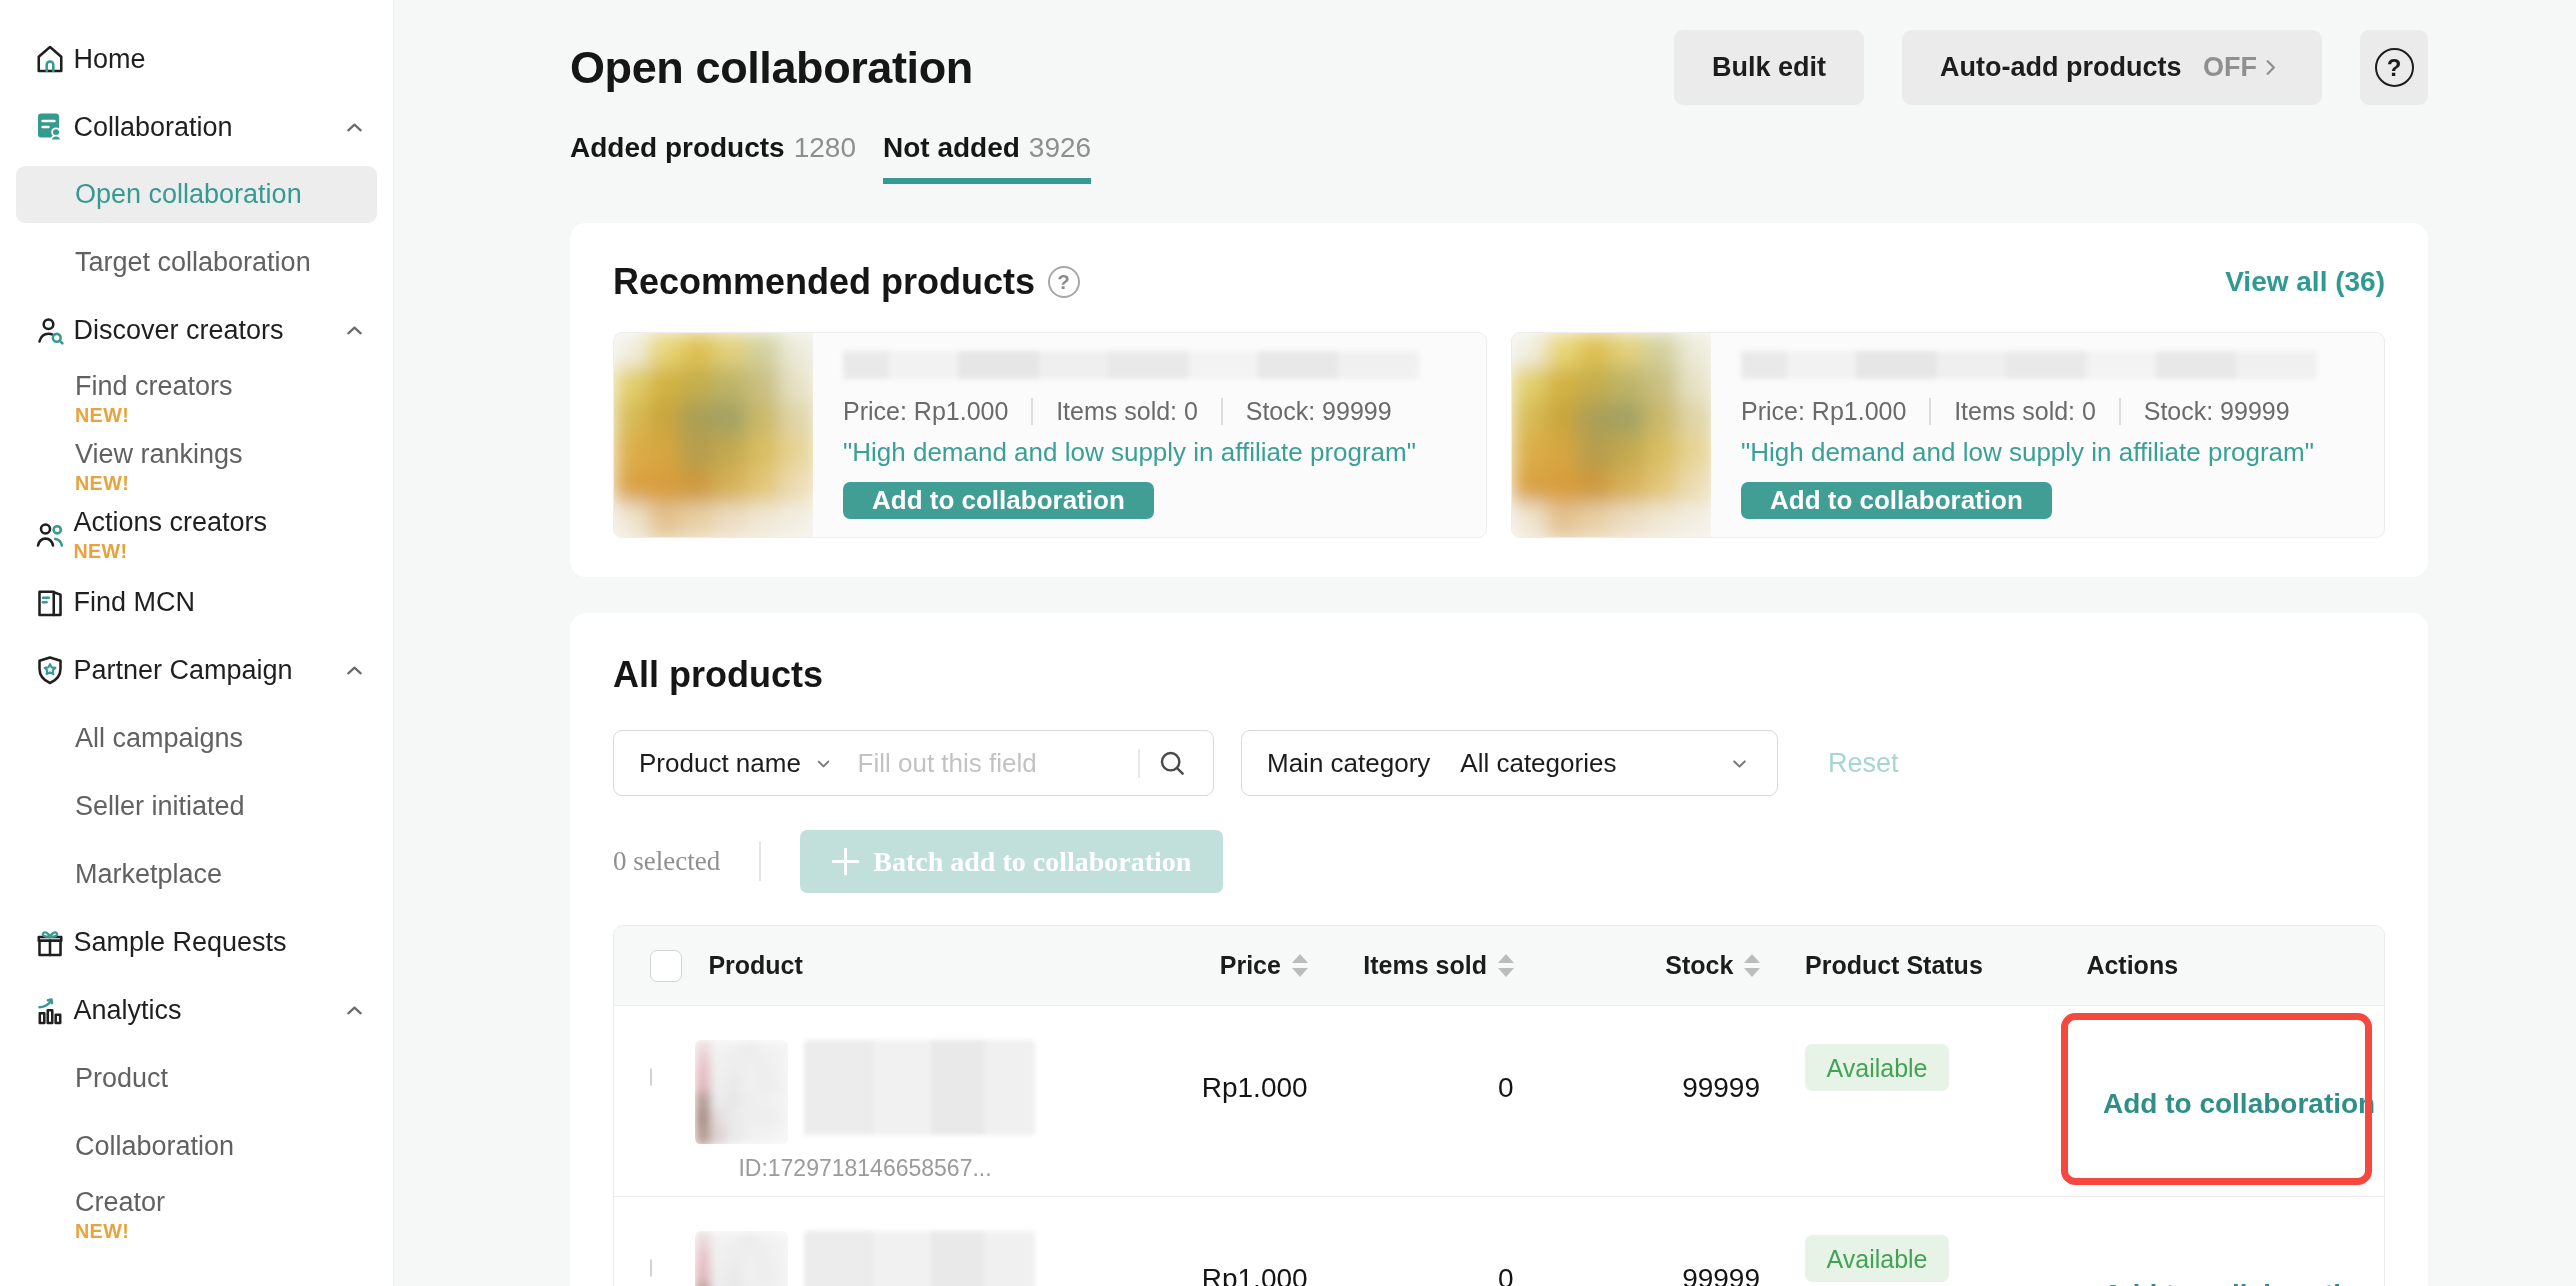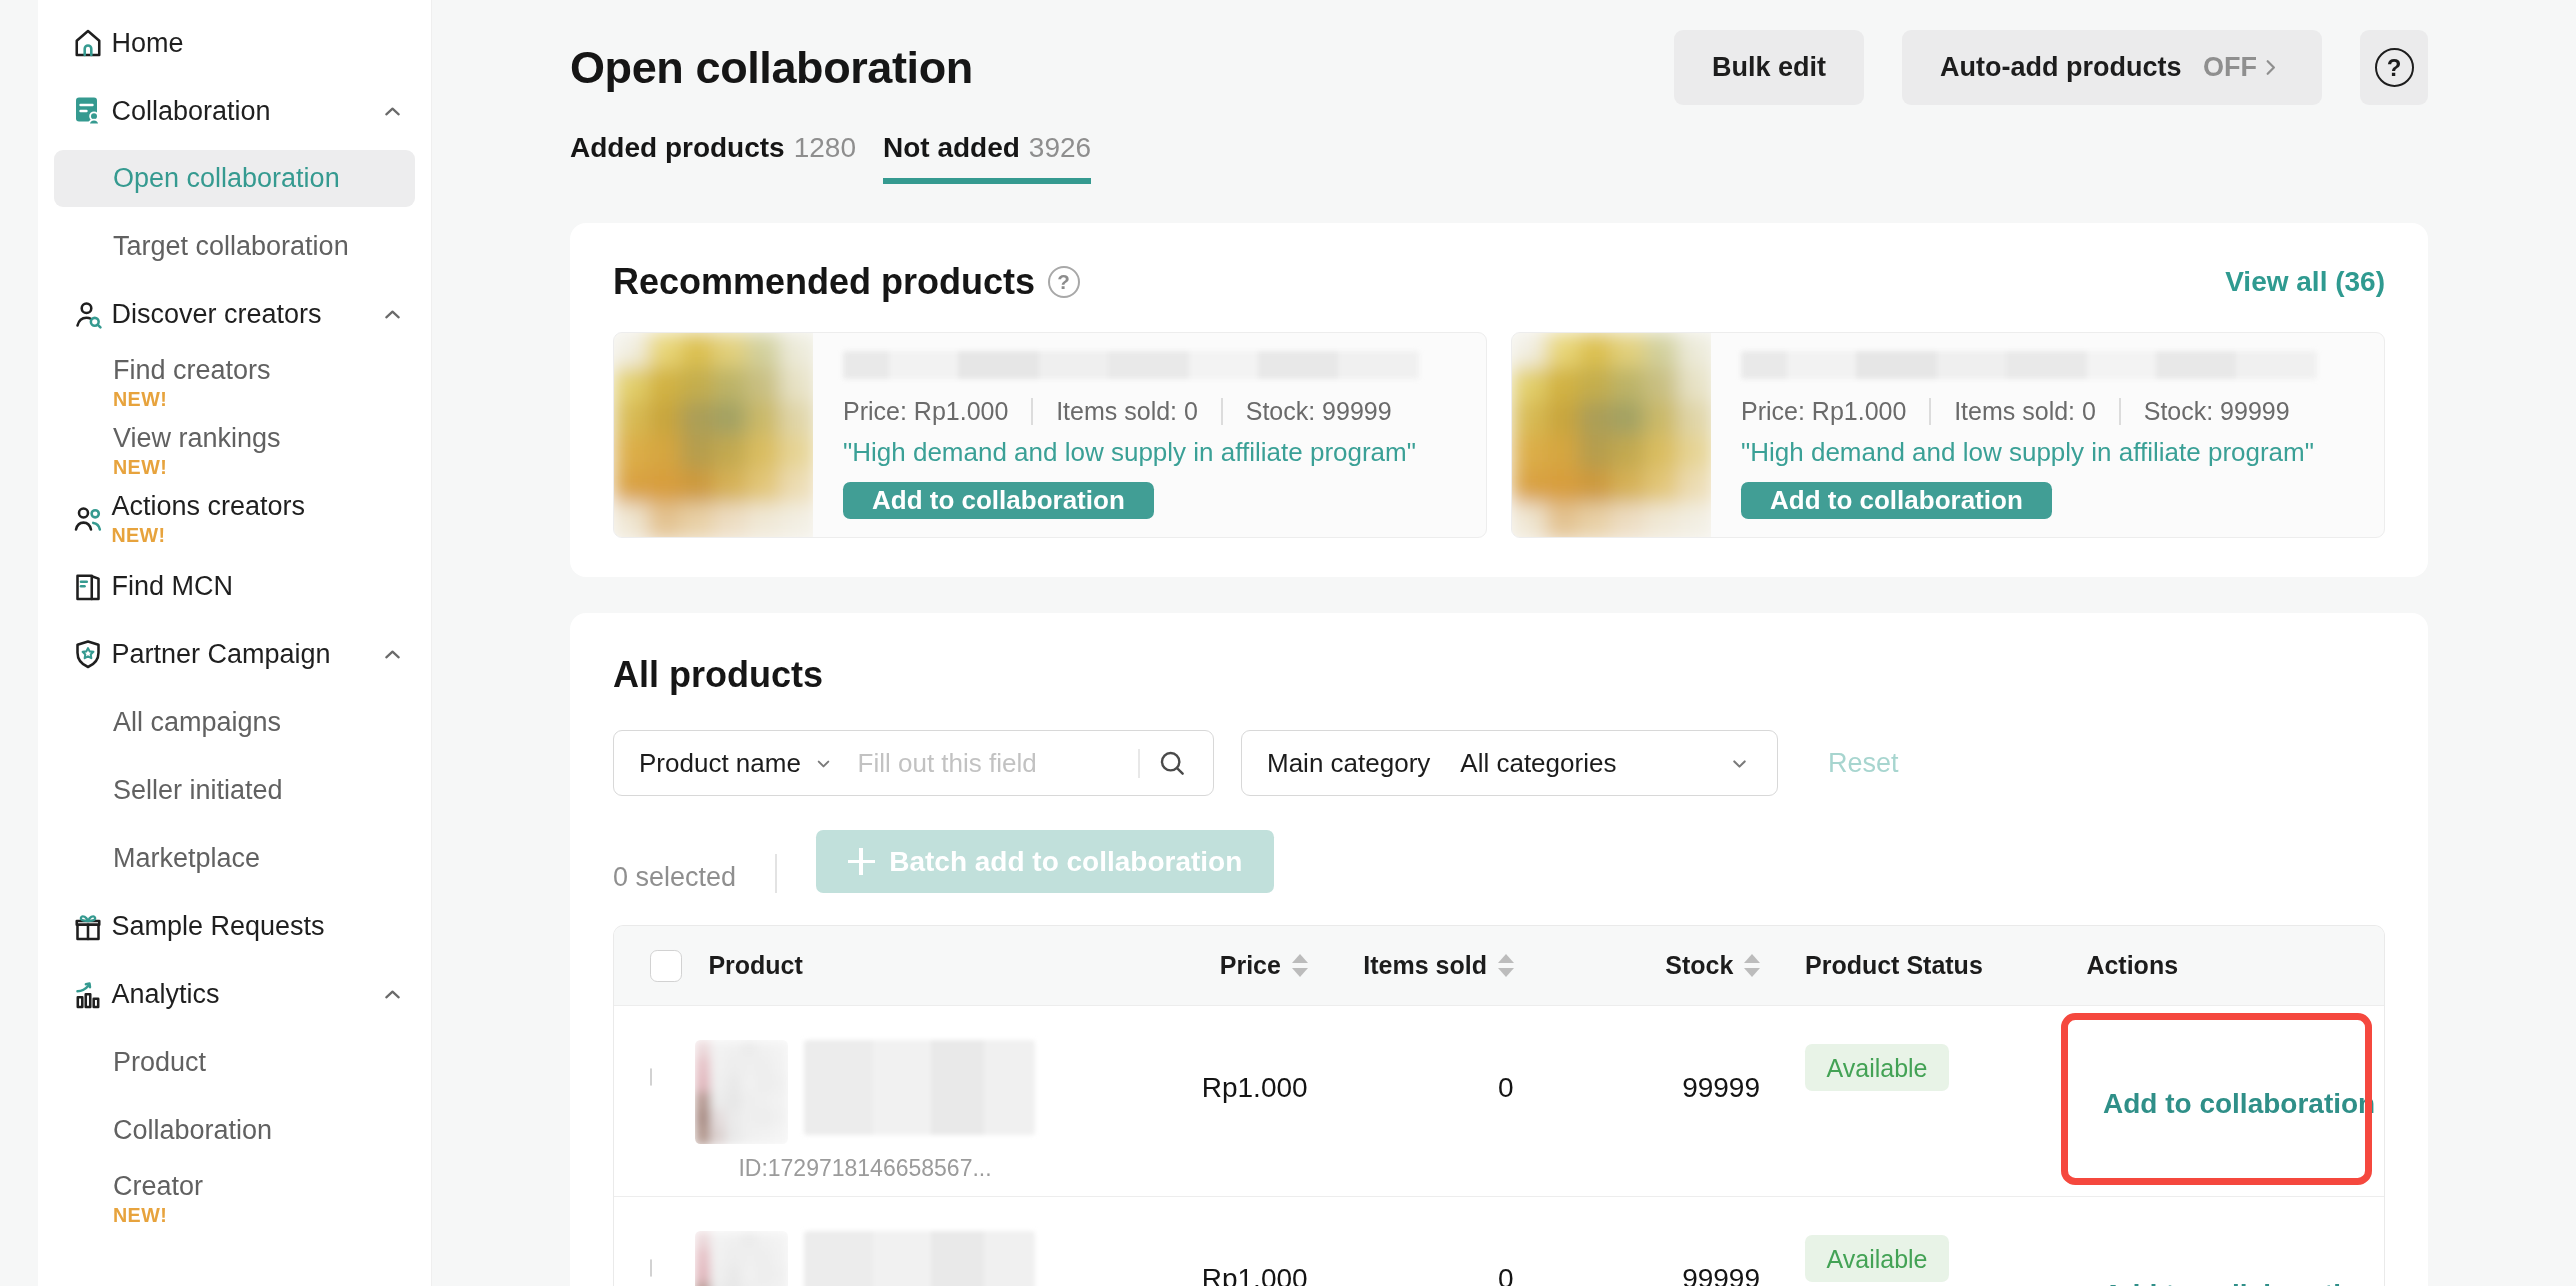--- a/index.html
+++ b/index.html
@@ -1,20 +1,20 @@
 <!DOCTYPE html>
 <html style="font-size:14.3px"><head>
 <meta charset="utf-8">
 <style>
   * { box-sizing: border-box; margin: 0; padding: 0; }
   html,body { width: 2576px; height: 1286px; overflow: hidden; }
   body { font-family: "Liberation Sans", sans-serif; background: #f6f7f7; position: relative; color:#1c1c1c; }
 
   
-  .sidebar { position:absolute; left:0; top:0; width:394px; height:100%; background:#fff; border-right:1.8px solid #efefef; padding-top:9px;margin-left:38px; }
+  .sidebar { position:absolute; left:0; top:0; width:394px; height:100%; background:#fff; border-right:1.8px solid #efefef; padding-top:25px; }
   .srow { height:68px; display:flex; align-items:center; padding-left:32px; padding-right:25px; cursor:pointer; }
   .srow.sub { padding-left:75px; }
   .srow.active { height:57px; margin:5.4px 16px; padding-left:59px; background:#ededee; border-radius:9px; }
   .sicon { width:36px; height:36px; margin-right:5.4px; flex:none; display:flex; align-items:center; justify-content:center; }
   .sicon svg { width:36px; height:36px; }
   .slabel { font-size:27px; color:#616161; white-space:nowrap; }
   .srow.top .slabel, .srow.group .slabel { color:#1f1f1f; }
   .srow.active .slabel { color:#359a90; }
   .chev { margin-left:auto; display:flex; }
   .coltxt { display:flex; flex-direction:column; line-height:1.05; }
@@ -62,21 +62,21 @@
   .fbox { height:66px; border:1.8px solid #d8d8d8; border-radius:9px; display:flex; align-items:center; padding:0 25px; background:#fff; }
   .fbox1 { width:601px; }
   .fbox2 { width:537px; margin-left:27px; }
   .flabel { font-size:26px; color:#1c1c1c; white-space:nowrap; }
   .fph { font-size:26px; color:#c2c2c2; margin-left:23px; white-space:nowrap; }
   .fval { font-size:26px; color:#1c1c1c; margin-left:30px; white-space:nowrap; }
   .minidiv { width:1.8px; height:29px; background:#e8e8e8; margin-right:16px; }
   .spacer { flex:1; }
   .reset { margin-left:50px; font-size:27px; font-weight:500; color:#a7d5cf; cursor:pointer; }
 
-  .batchrow { margin-top:34px; display:flex; align-items:flex-end; }
+  .batchrow { margin-top:34px; display:flex; align-items:center;font-family:Liberation Serif, serif; }
   .selcount { font-size:27px; color:#8f8f8f; }
   .bdiv { width:1.8px; height:39px; background:#e3e3e3; margin:0 39px; }
   .batchbtn { height:63px; border-radius:7.2px; background:#c1e0db; color:#fff; font-size:28px; font-weight:600; padding:0 32px; display:flex; align-items:center; cursor:pointer; }
   .plus { position:relative; width:27px; height:27px; margin-right:14.3px; }
   .plus::before, .plus::after { content:""; position:absolute; background:#fff; }
   .plus::before { left:11.6px; top:0; width:3.6px; height:27px; }
   .plus::after { left:0; top:11.6px; width:27px; height:3.6px; }
 
   .tablewrap { margin-top:32px; border:1.8px solid #eaeaea; border-bottom:none; border-radius:10.7px 10.7px 0 0; overflow:hidden; background:#fff; }
   .t-grid { display:grid; grid-template-columns:81px 447px 188px 206px 242px 295px 1fr; }

